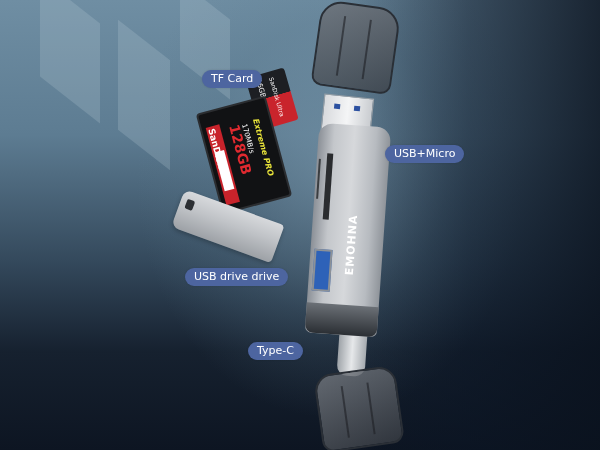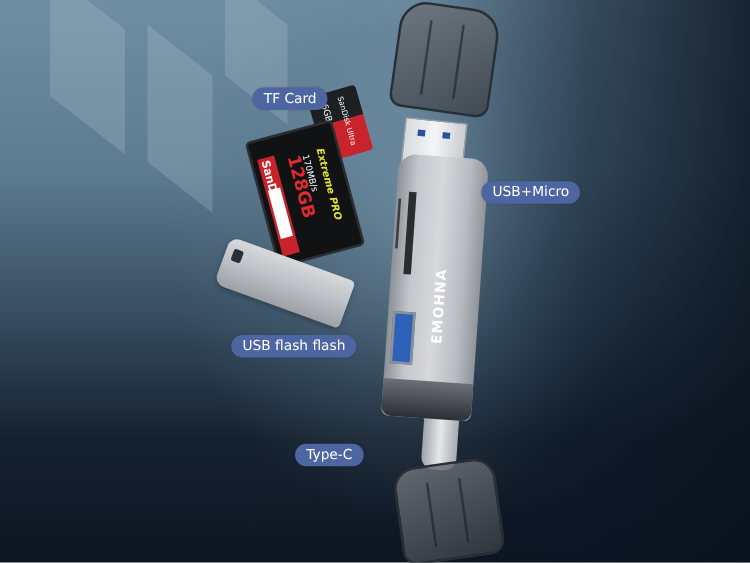--- a/index.html
+++ b/index.html
@@ -141,15 +141,15 @@
 
   <div class="typec"></div>
 
   <div class="cap-bottom">
     <div class="cap-rib" style="left:24px"></div>
     <div class="cap-rib" style="left:50px"></div>
   </div>
 
   <div class="pill" style="left:202px; top:42px;margin-top:28px;">TF Card</div>
   <div class="pill" style="left:385px; top:116px;margin-top:29px;">USB+Micro</div>
-  <div class="pill" style="left:185px; top:268px;">USB flash flash</div>
-  <div class="pill" style="left:236px; top:342px;margin-top:13px;">Type-C</div>
+  <div class="pill" style="left:185px; top:268px;">USB drive drive</div>
+  <div class="pill" style="left:248px; top:342px;">Type-C</div>
 </div>
 
 </body></html>

